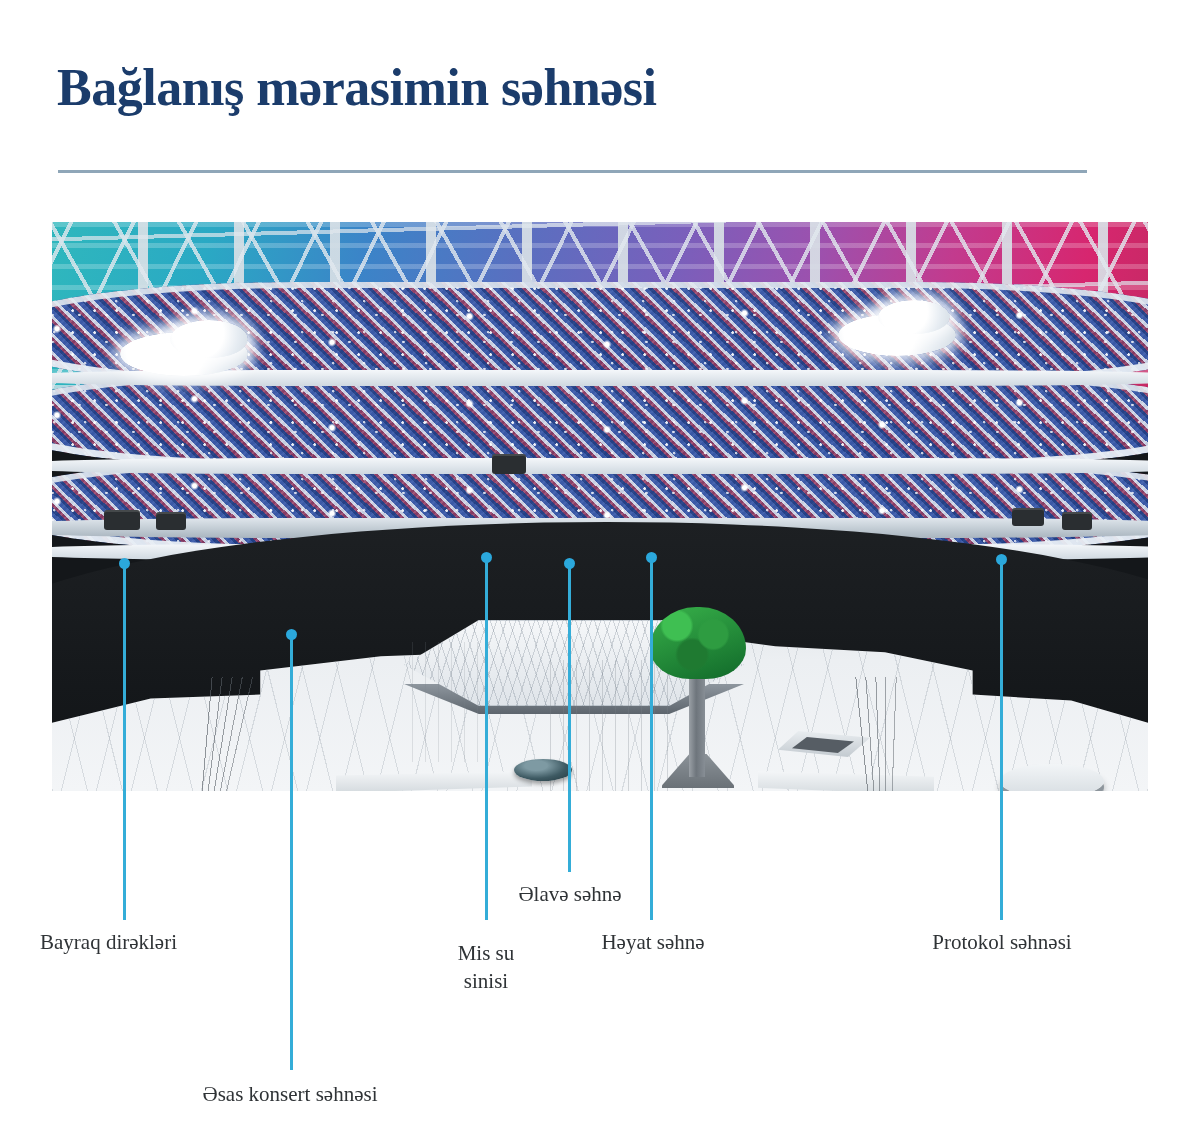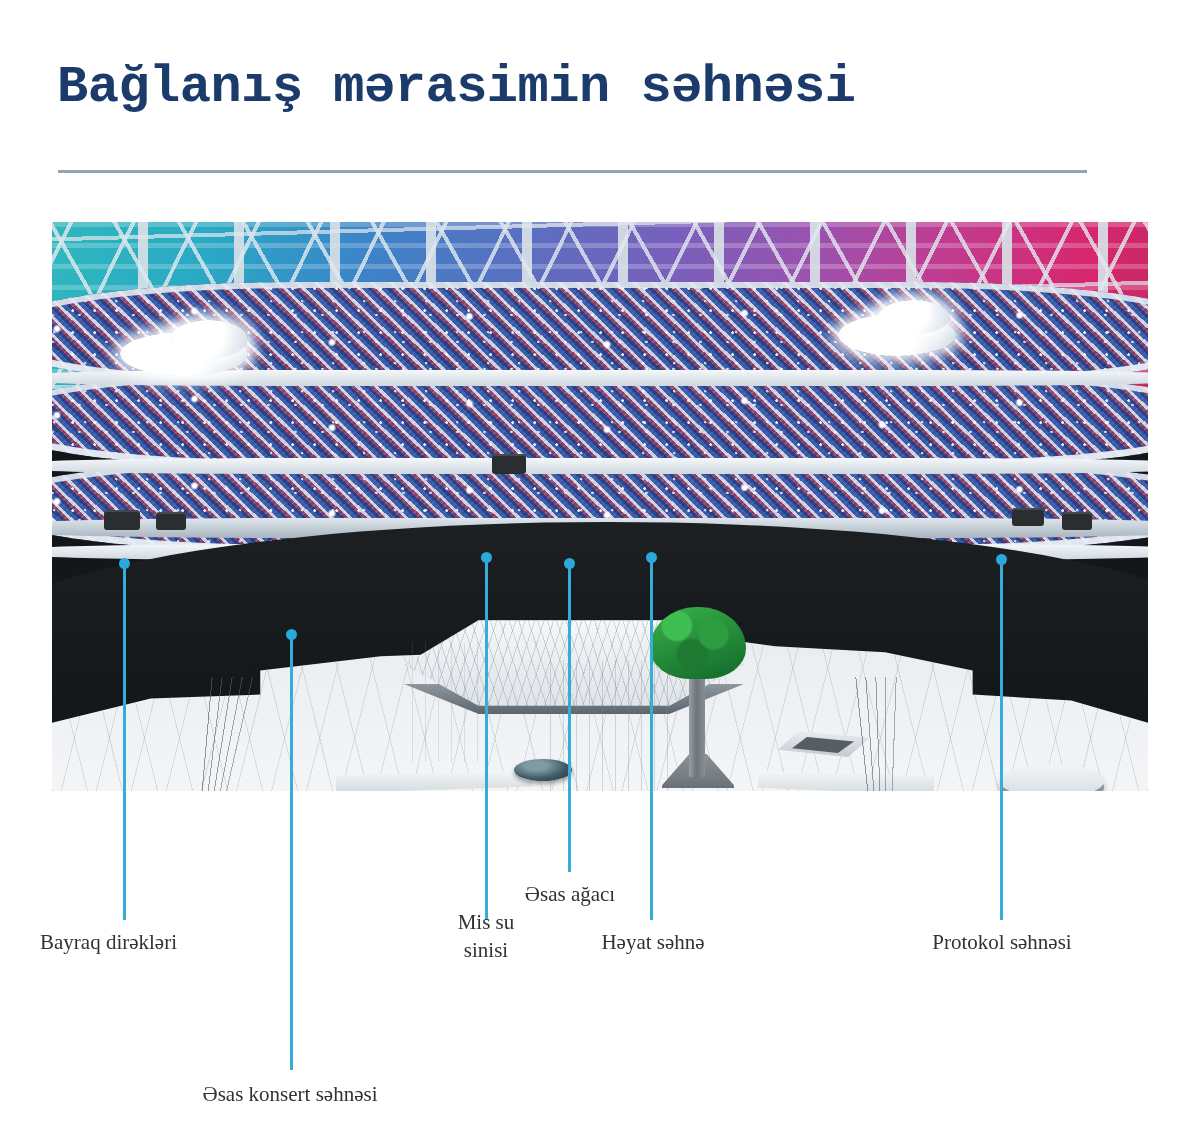--- a/index.html
+++ b/index.html
@@ -13,21 +13,21 @@
     position: relative;
     font-family: "Liberation Serif", serif;
     overflow: hidden;
   }
 
   
   #page-title {
     position: absolute;
     left: 57px;
     top: 58px;
-    font-family: Liberation Mono, monospace;
+    font-family: Liberation Serif, serif;
     font-weight: bold;
     font-size: 52px;
     letter-spacing: -0.5px;
     color: #1b3c6b;
     white-space: nowrap;
   }
   #title-rule {
     position: absolute;
     left: 58px;
     top: 170px;
@@ -412,24 +412,24 @@
 
 <div id="callout-layer">
     <div class="leader" style="left: 123px; top: 562px; height: 358px; background: rgb(52, 173, 216);"></div>
     <div class="leader-dot" style="left: 123px; top: 558px;"></div>
     <div class="callout-label" style="left: 40px; top: 928px;">Bayraq dirəkləri</div>
     <div class="leader" style="left: 290px; top: 633px; height: 437px; background: rgb(52, 173, 216);"></div>
     <div class="leader-dot" style="left: 290px; top: 629px;"></div>
     <div class="callout-label center" style="left: 290px; top: 1080px;">Əsas konsert səhnəsi</div>
     <div class="leader" style="left: 485px; top: 556px; height: 364px; background: rgb(52, 173, 216);"></div>
     <div class="leader-dot" style="left: 485px; top: 552px;"></div>
-    <div class="callout-label center" style="left: 486px; top: 908px;">Mis su
+    <div class="callout-label center" style="left: 486px; top: 939px;">Mis su
 sinisi</div>
     <div class="leader" style="left: 568px; top: 562px; height: 310px; background: rgb(52, 173, 216);"></div>
     <div class="leader-dot" style="left: 568px; top: 558px;"></div>
-    <div class="callout-label center" style="left: 570px; top: 880px;">Əsas ağacı</div>
+    <div class="callout-label center" style="left: 570px; top: 880px;">Əlavə səhnə</div>
     <div class="leader" style="left: 650px; top: 556px; height: 364px; background: rgb(52, 173, 216);"></div>
     <div class="leader-dot" style="left: 650px; top: 552px;"></div>
     <div class="callout-label center" style="left: 653px; top: 928px;">Həyat səhnə</div>
     <div class="leader" style="left: 1000px; top: 558px; height: 362px; background: rgb(52, 173, 216);"></div>
     <div class="leader-dot" style="left: 1000px; top: 554px;"></div>
     <div class="callout-label center" style="left: 1002px; top: 928px;">Protokol səhnəsi</div>
   </div>
 
 </body></html>

